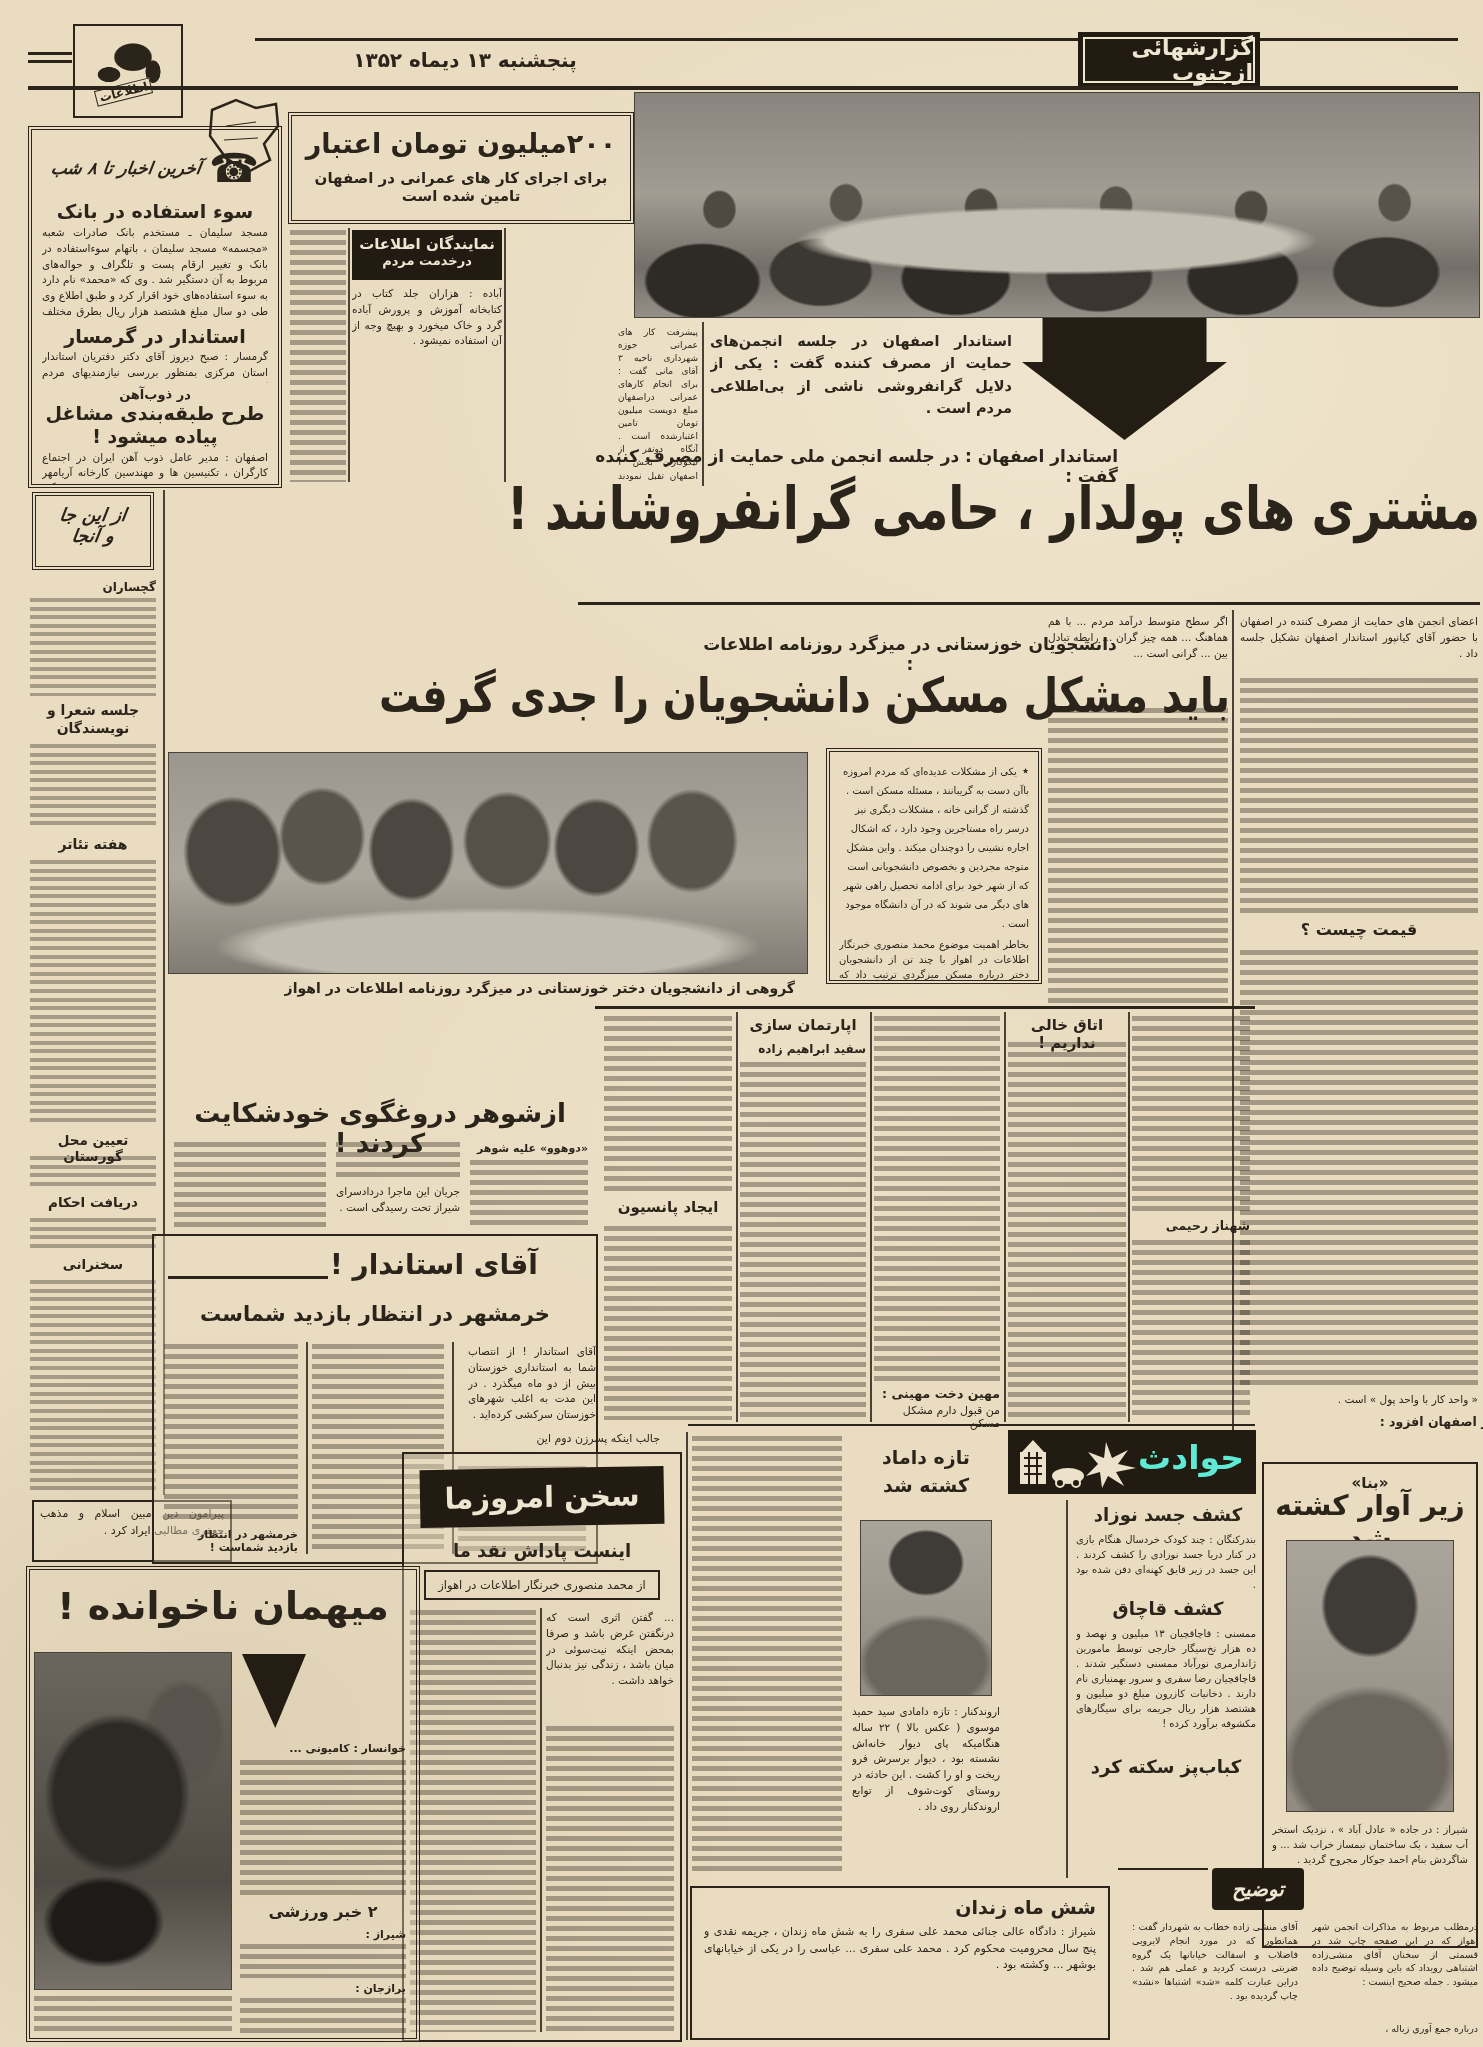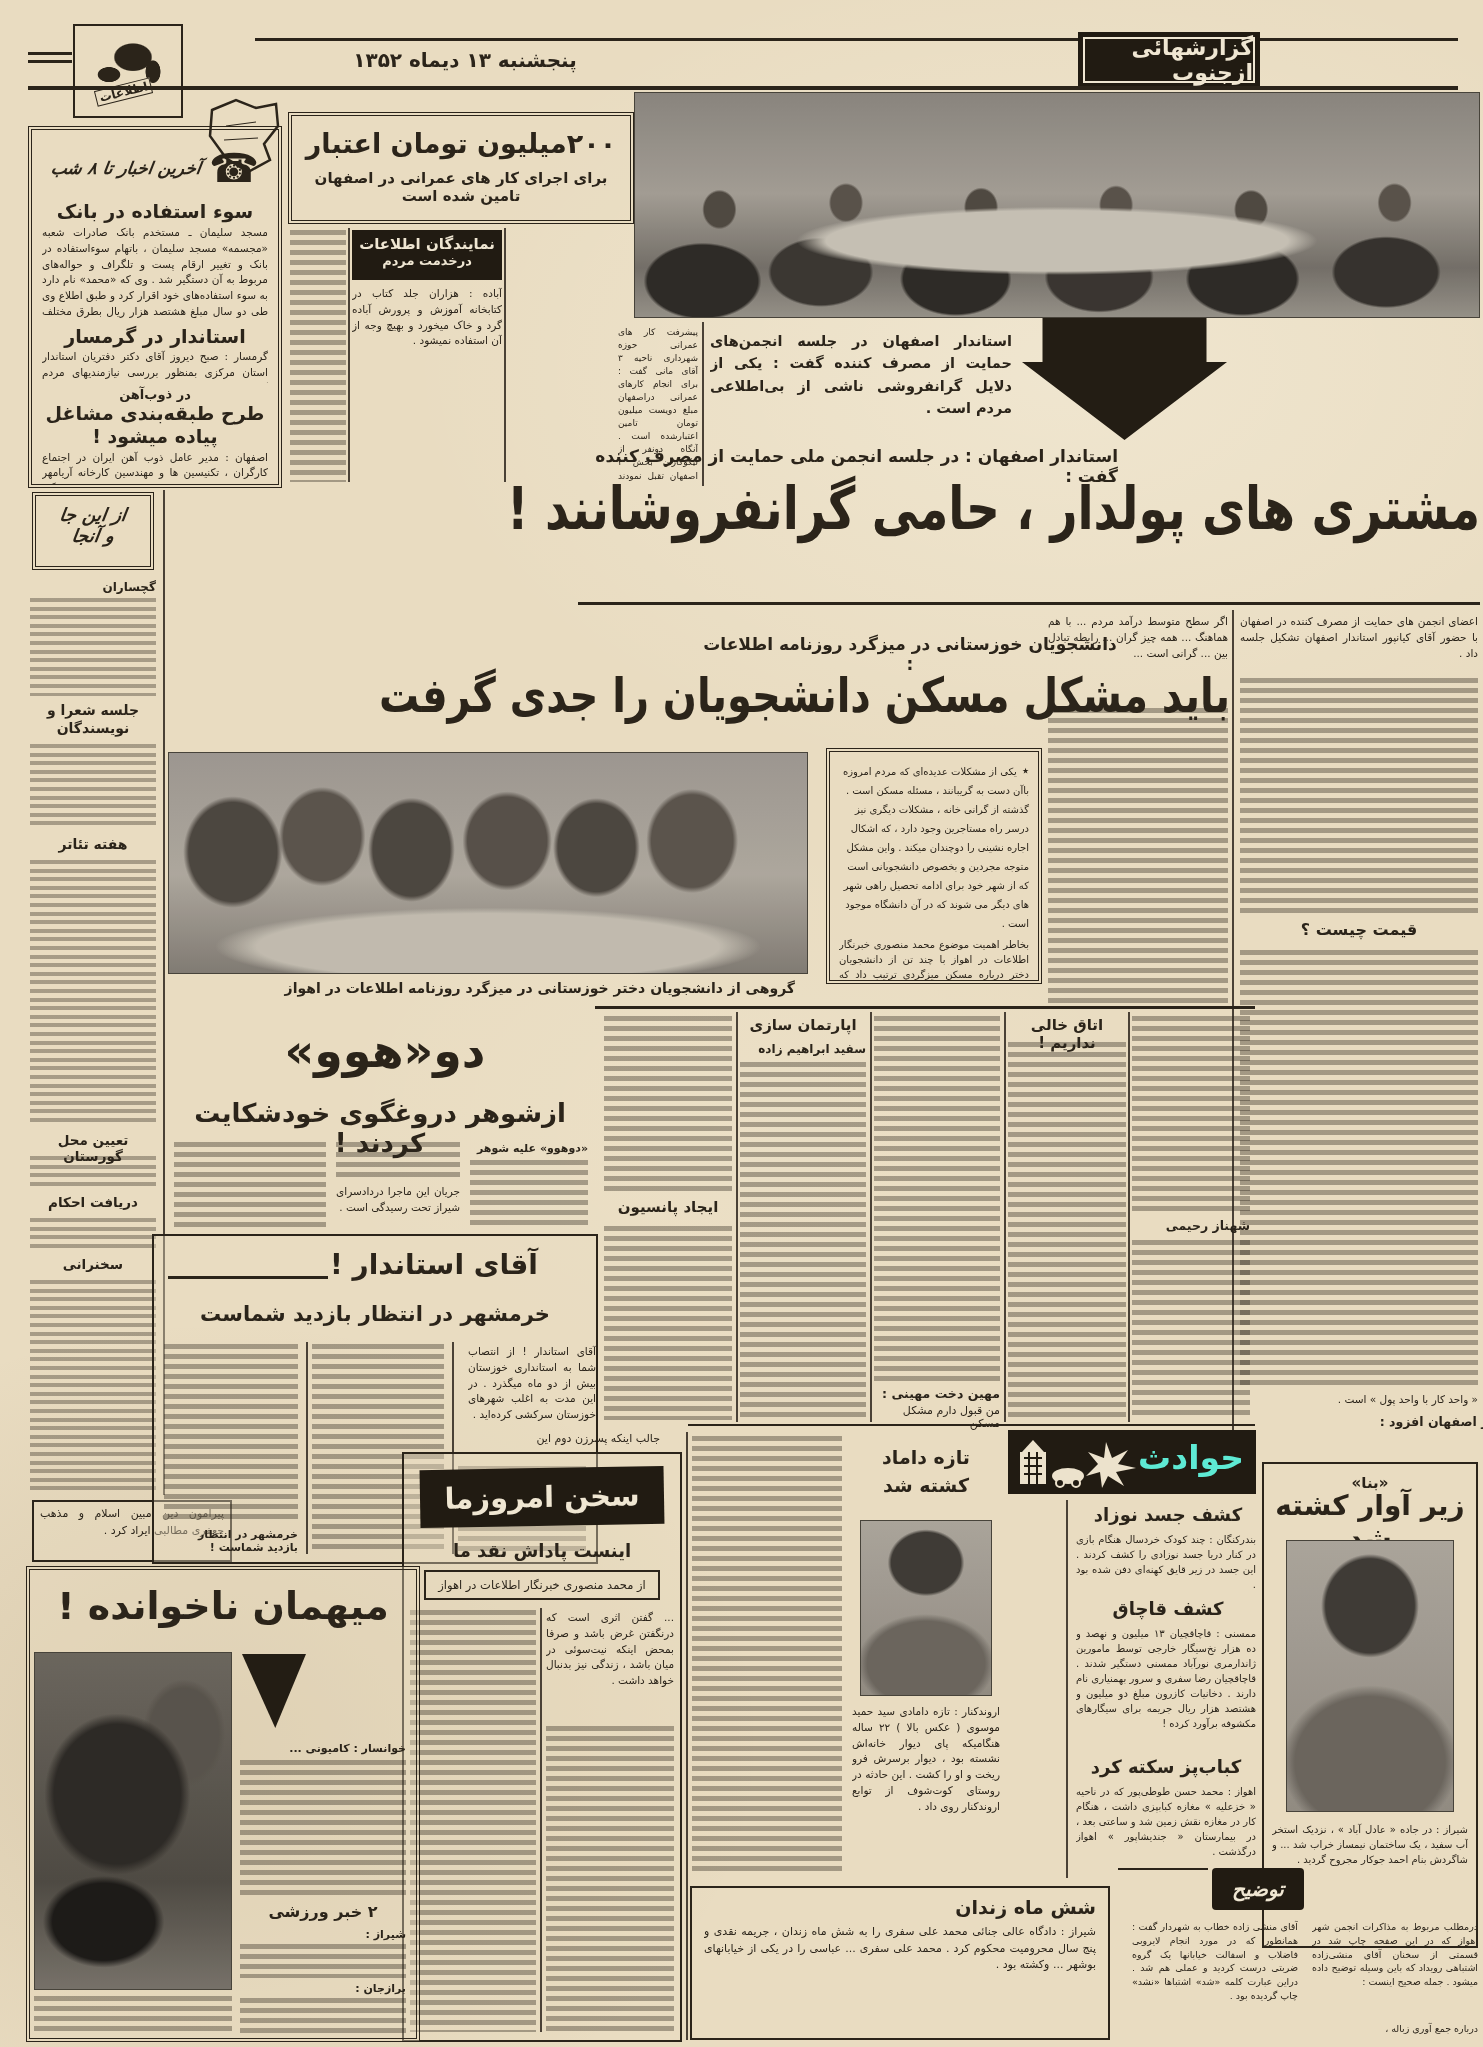--- a/index.html
+++ b/index.html
@@ -183,21 +183,20 @@
   <div class="abs bold ctr" style="left:30px;top:836px;width:126px;font-size:14px">هفته تئاتر</div>
   <div class="gk gk-s" style="left:30px;top:860px;width:126px;height:266px"></div>
   <div class="abs bold ctr" style="left:30px;top:1132px;width:126px;font-size:13.5px">تعیین محل گورستان</div>
   <div class="gk gk-s" style="left:30px;top:1156px;width:126px;height:32px"></div>
   <div class="abs bold ctr" style="left:30px;top:1194px;width:126px;font-size:13.5px">دریافت احکام</div>
   <div class="gk gk-s" style="left:30px;top:1218px;width:126px;height:32px"></div>
   <div class="abs bold ctr" style="left:30px;top:1256px;width:126px;font-size:13.5px">سخنرانی</div>
   <div class="gk gk-s" style="left:30px;top:1280px;width:126px;height:212px"></div>
   <div class="abs box bt clip" style="left:32px;top:1500px;width:200px;height:62px;padding:4px 6px;font-size:11px">پیرامون دین مبین اسلام و مذهب جعفری مطالبی ایراد کرد .</div>
 
-  <div class="abs hd ctr" style="left:180px;top:1024px;width:410px;font-size:46px">دو«هوو»</div>
   <div class="abs hd ctr" style="left:162px;top:1098px;width:436px;font-size:26px">ازشوهر دروغگوی خودشکایت کردند !</div>
   <div class="abs bold" style="left:470px;top:1142px;width:118px;font-size:11px">«دوهوو» علیه شوهر</div>
   <div class="gk" style="left:470px;top:1160px;width:118px;height:68px"></div>
   <div class="gk" style="left:336px;top:1142px;width:124px;height:40px"></div>
   <div class="abs bt" style="left:336px;top:1184px;width:124px;height:46px">جریان این ماجرا دردادسرای شیراز تحت رسیدگی است .</div>
   <div class="gk" style="left:174px;top:1142px;width:152px;height:86px"></div>
 
   <div class="abs box" style="left:152px;top:1234px;width:446px;height:330px"></div>
   <div class="abs hd" style="left:330px;top:1248px;width:252px;font-size:28px;text-align:left">آقای استاندار !</div>
   <div class="rule" style="left:168px;top:1276px;width:160px;height:3px"></div>
@@ -253,21 +252,20 @@
       <path d="M90 6 L96 22 L112 14 L102 28 L120 32 L100 36 L108 50 L92 40 L86 52 L84 36 L70 40 L82 28 L72 16 L88 22 Z" fill="#ece2cc"></path>
     </svg>
     <div class="abs bold" style="right:12px;top:8px;font-size:33px;color:#5eead4">حوادث</div>
   </div>
   <div class="vr" style="left:1066px;top:1500px;height:378px"></div>
   <div class="abs bold ctr" style="left:1088px;top:1504px;width:160px;font-size:18px">کشف جسد نوزاد</div>
   <div class="abs bt clip" style="left:1076px;top:1532px;width:180px;height:60px;font-size:10px">بندرکنگان : چند کودک خردسال هنگام بازی در کنار دریا جسد نوزادی را کشف کردند . این جسد در زیر قایق کهنه‌ای دفن شده بود .</div>
   <div class="abs bold ctr" style="left:1096px;top:1598px;width:144px;font-size:18px">کشف قاچاق</div>
   <div class="abs bt clip" style="left:1076px;top:1626px;width:180px;height:124px;font-size:10px">ممسنی : قاچاقچیان ۱۳ میلیون و نهصد و ده هزار نخ‌سیگار خارجی توسط مامورین ژاندارمری نورآباد ممسنی دستگیر شدند . قاچاقچیان رضا سفری و سرور بهمنیاری نام دارند . دخانیات کازرون مبلغ دو میلیون و هشتصد هزار ریال جریمه برای سیگارهای مکشوفه برآورد کرده !</div>
   <div class="abs bold ctr" style="left:1084px;top:1756px;width:164px;font-size:18px">کباب‌پز سکته کرد</div>
-  <div class="abs bt clip" style="left:1076px;top:1784px;width:180px;height:88px;font-size:10px">اهواز : محمد حسن طوطی‌پور که در ناحیه « خزعلیه » مغازه کبابپزی داشت ، هنگام کار در مغازه نقش زمین شد و ساعتی بعد ، در بیمارستان « جندیشاپور » اهواز درگذشت .</div>
 
   <div class="abs box clip" style="left:690px;top:1886px;width:420px;height:154px;padding:8px 12px">
     <div class="bold" style="font-size:19px">شش ماه زندان</div>
     <div class="bt" style="font-size:11px;margin-top:6px">شیراز : دادگاه عالی جنائی محمد علی سفری را به شش ماه زندان ، جریمه نقدی و پنج سال محرومیت محکوم کرد . محمد علی سفری ... عباسی را در یکی از خیابانهای بوشهر ... وکشته بود .</div>
   </div>
 
   <div class="abs box" style="left:1262px;top:1462px;width:216px;height:486px"></div>
   <div class="abs bold ctr" style="left:1272px;top:1474px;width:196px;font-size:15px">«بنا»</div>
   <div class="abs bold ctr" style="left:1272px;top:1489px;width:196px;font-size:28px">زیر آوار کشته شد</div>
   <div class="abs photo ph-portrait" style="left:1286px;top:1540px;width:168px;height:272px"></div>

